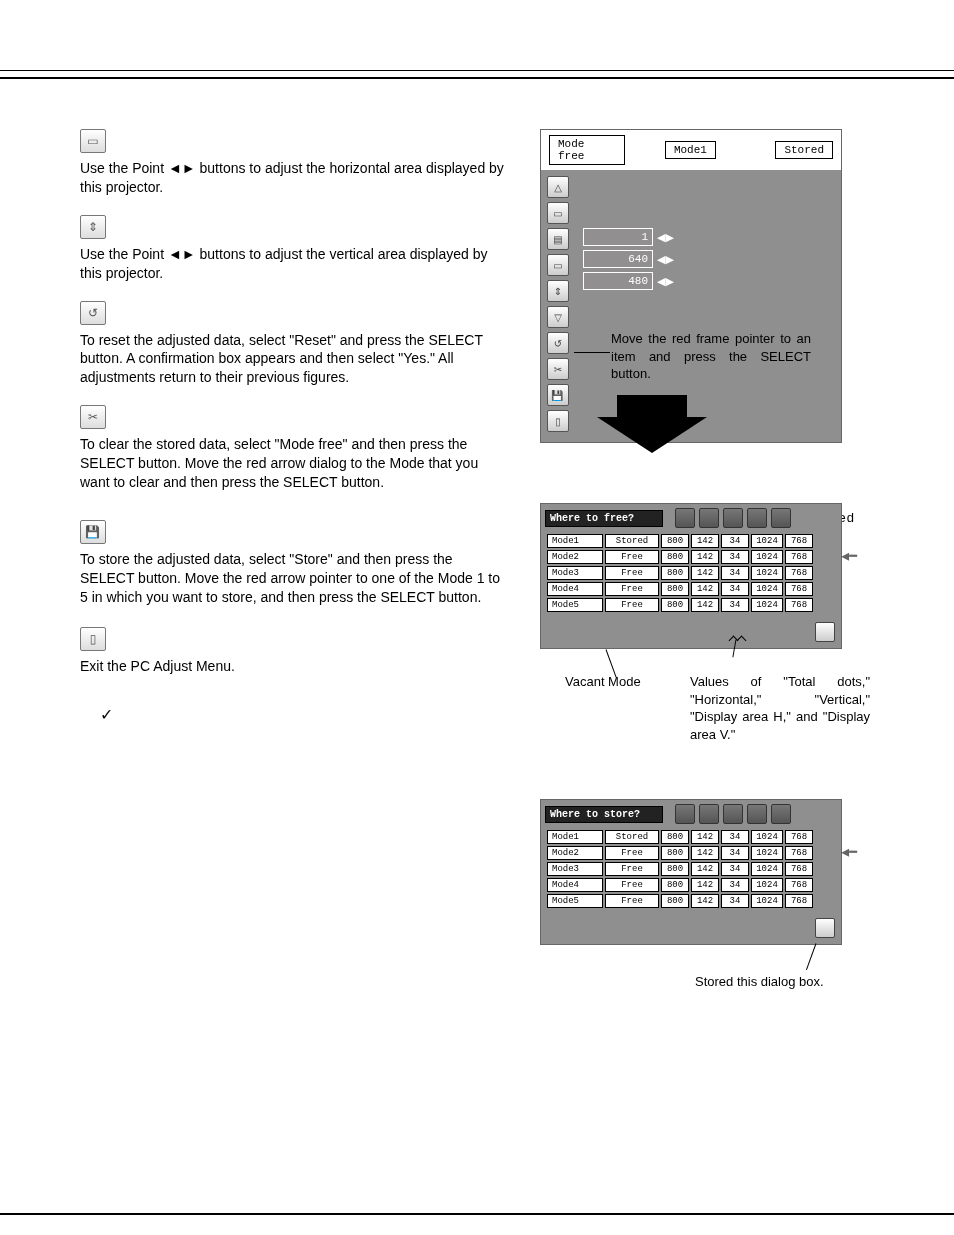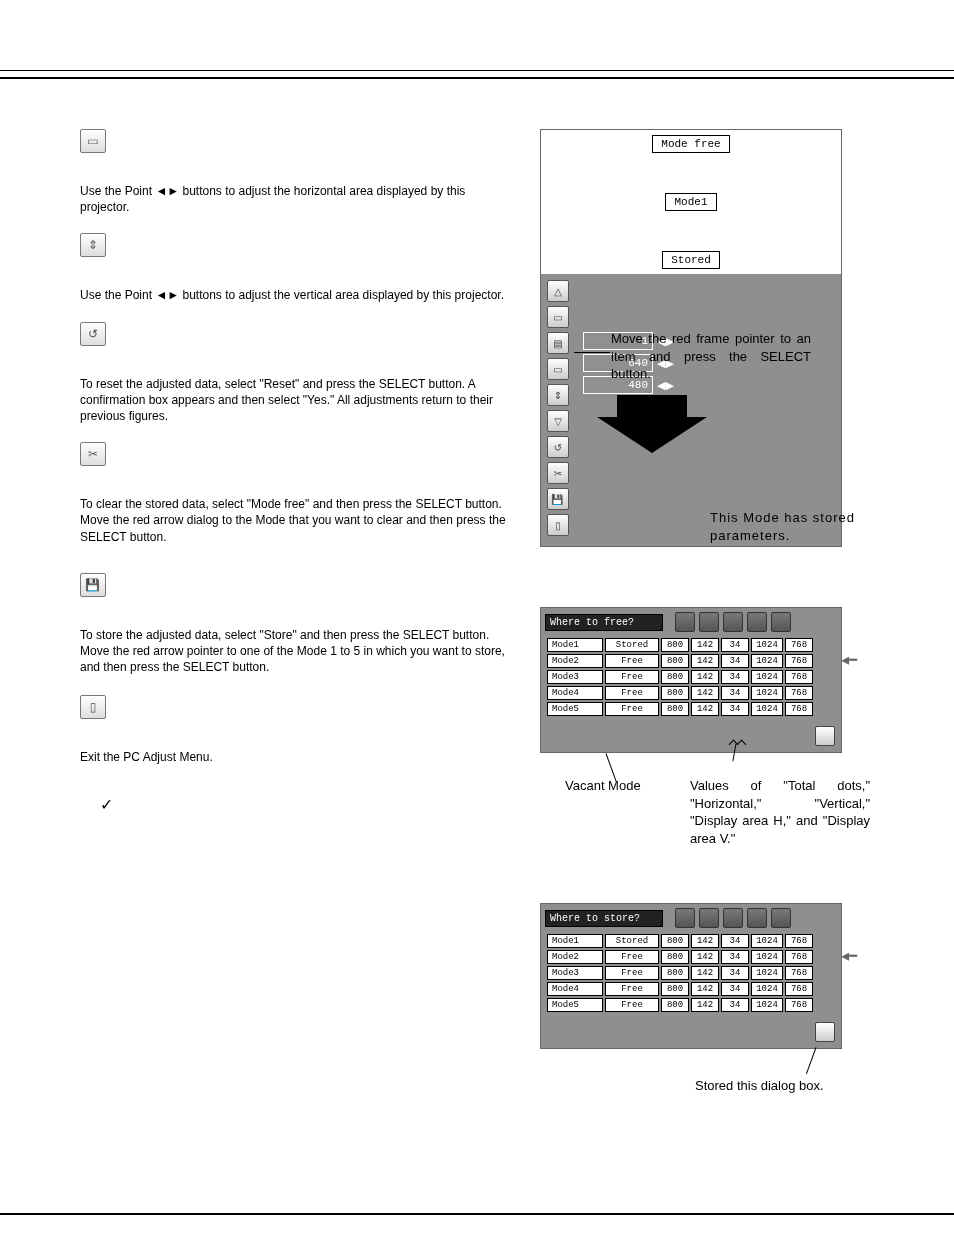--- a/index.html
+++ b/index.html
@@ -46,23 +46,22 @@
     border: 1px solid #777;
     background: linear-gradient(#fff, #ddd);
     margin-bottom: 6px;
     align-items: center;
     justify-content: center;
     border-radius: 2px;
     font-size: 12px;
     color: #555;
   }
   .body-text {
-    font-size: 12px;
+    font-size: 14px;
     line-height: 1.35;
-    margin-top: 24px;
   }
   .check {
     font-size: 16px;
     padding-left: 20px;
     margin-top: 30px;
   }
 
   
   .panel {
     background: #8f8f8f;
@@ -72,21 +71,20 @@
     margin-left: 0;
   }
   .panel-header {
     display: flex;
     gap: 20px;
     padding: 5px 8px;
     background: #fff;
     align-items: center;
     font-family: "Courier New", monospace;
     font-size: 11px;
-    flex-direction: column;
   }
   .pill {
     border: 1px solid #000;
     padding: 2px 8px;
     background: #fff;
     font-size: 11px;
   }
   .panel-body {
     display: flex;
     padding: 6px;
@@ -196,20 +194,21 @@
   }
   .tbl-title {
     background: #222;
     color: #fff;
     font-family: "Courier New", monospace;
     font-size: 10px;
     padding: 2px 4px;
     flex-shrink: 0;
     width: 108px;
     border: 1px solid #000;
+    font-weight: bold;
   }
   .hdr-ic {
     width: 18px; height: 18px;
     background: linear-gradient(#777,#555);
     border: 1px solid #333;
     border-radius: 2px;
   }
   table.modes {
     border-collapse: separate;
     border-spacing: 2px;

